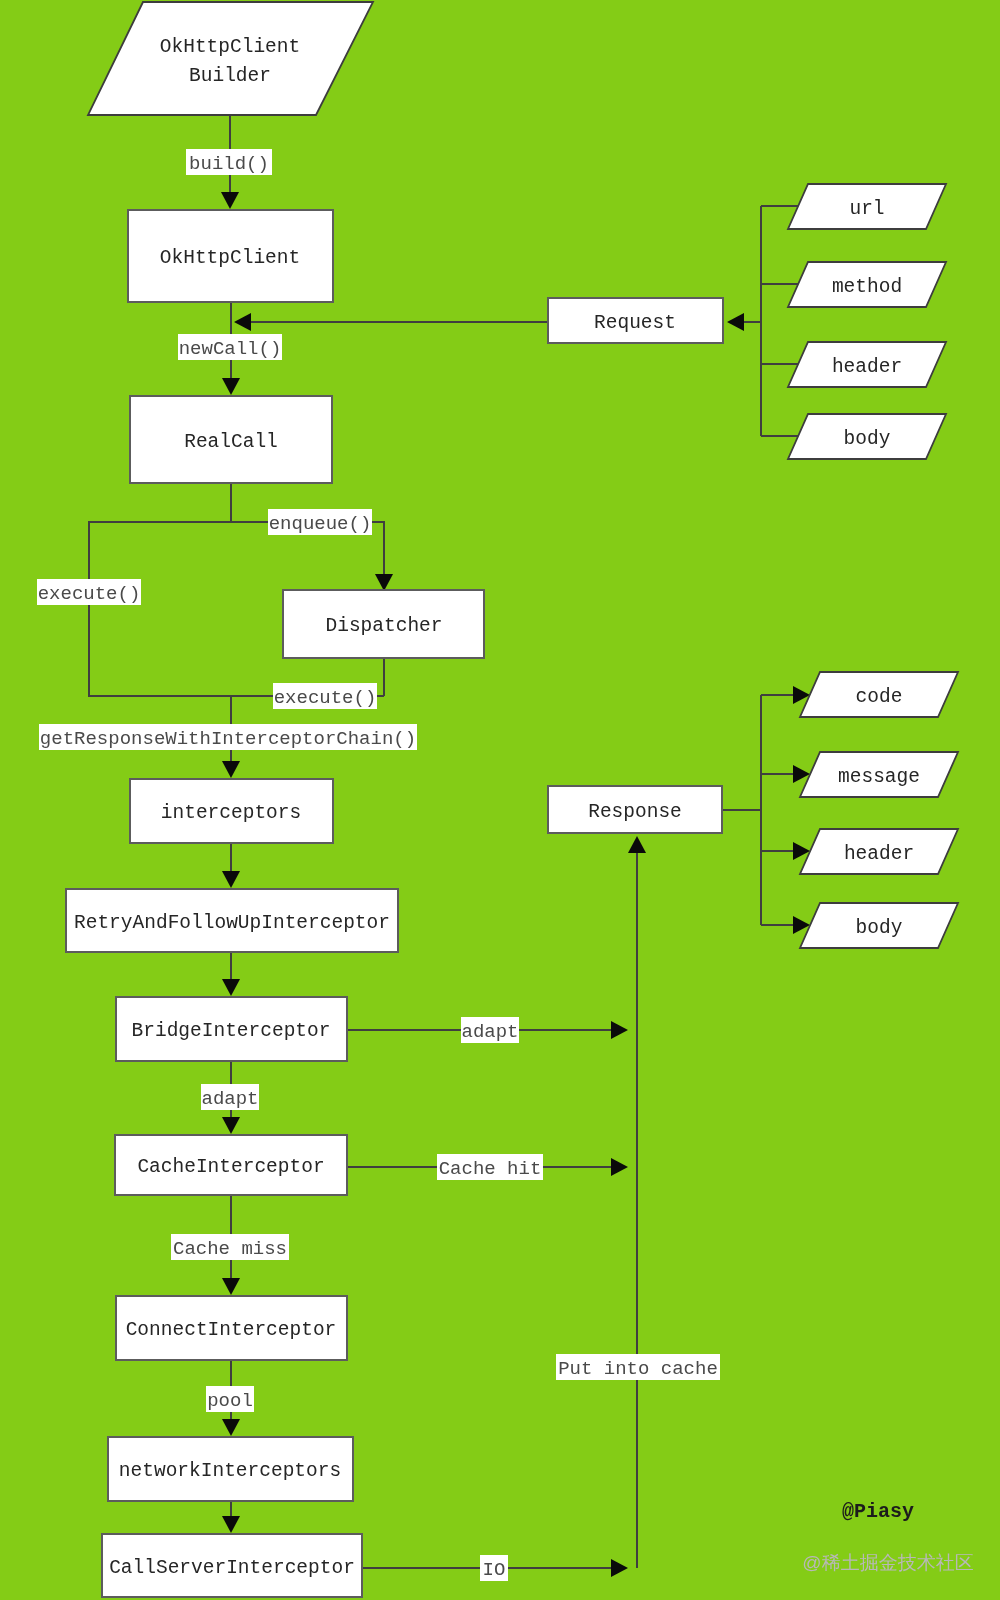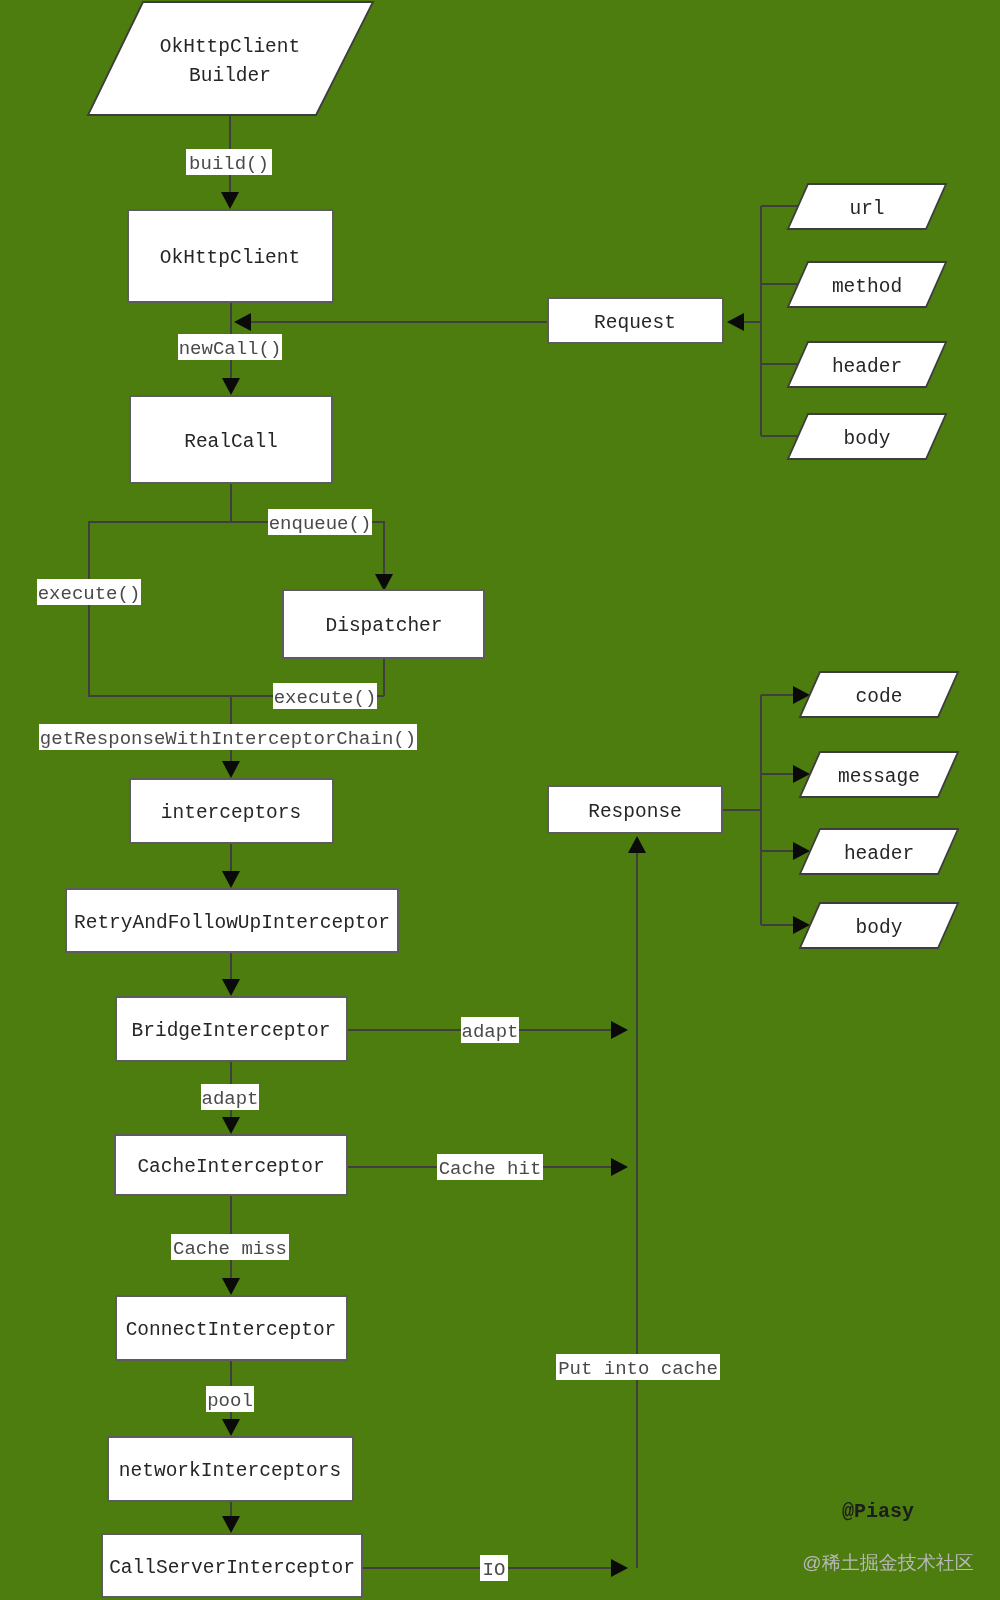--- a/index.html
+++ b/index.html
@@ -4,21 +4,21 @@
 <style>
   html, body {
     margin: 0;
     padding: 0;
     background: #ffffff;
   }
   .canvas {
     position: relative;
     width: 1000px;
     height: 1600px;
-    background: #4d7c0f;
+    background: #84cc16;
     font-family: "Liberation Mono", "DejaVu Sans Mono", monospace;
   }
   svg text {
     font-family: "Liberation Mono", "DejaVu Sans Mono", monospace;
     text-anchor: middle;
   }
   .node-box {
     fill: #ffffff;
     stroke: #5c5c5c;
     stroke-width: 2;

